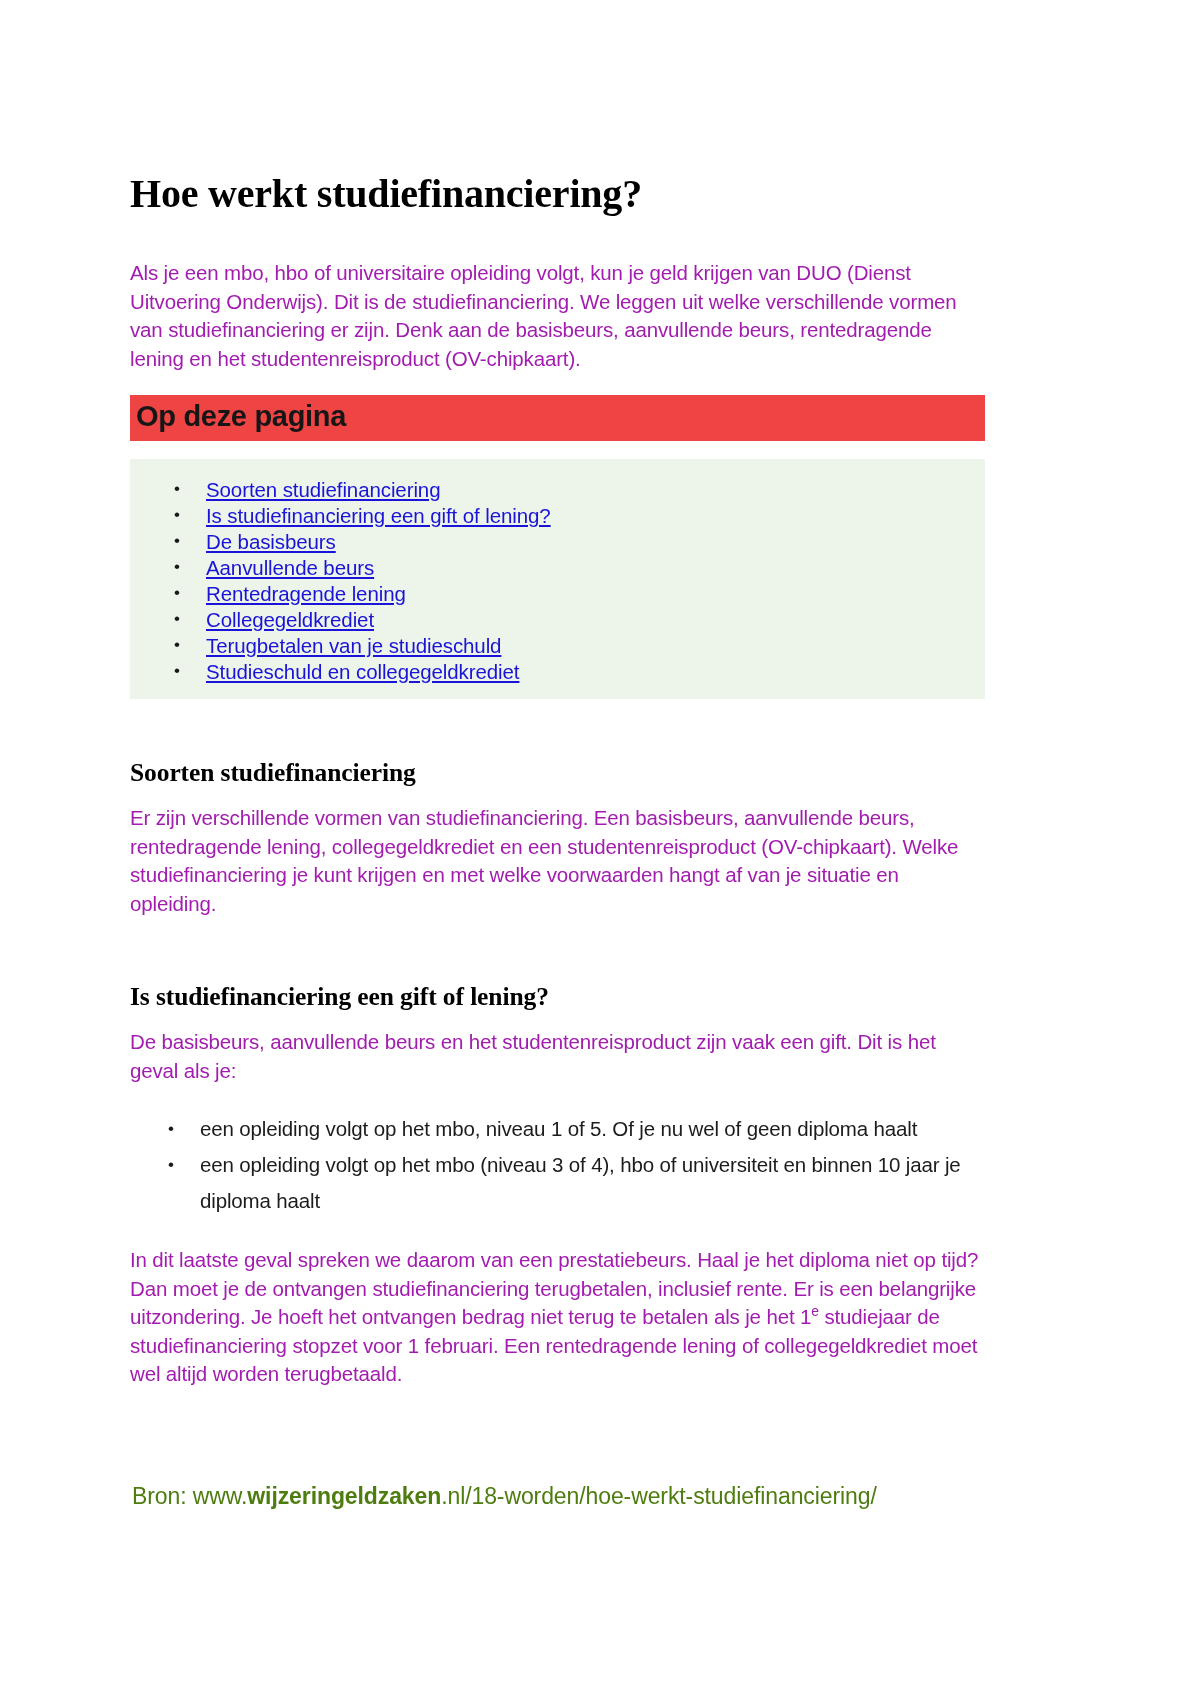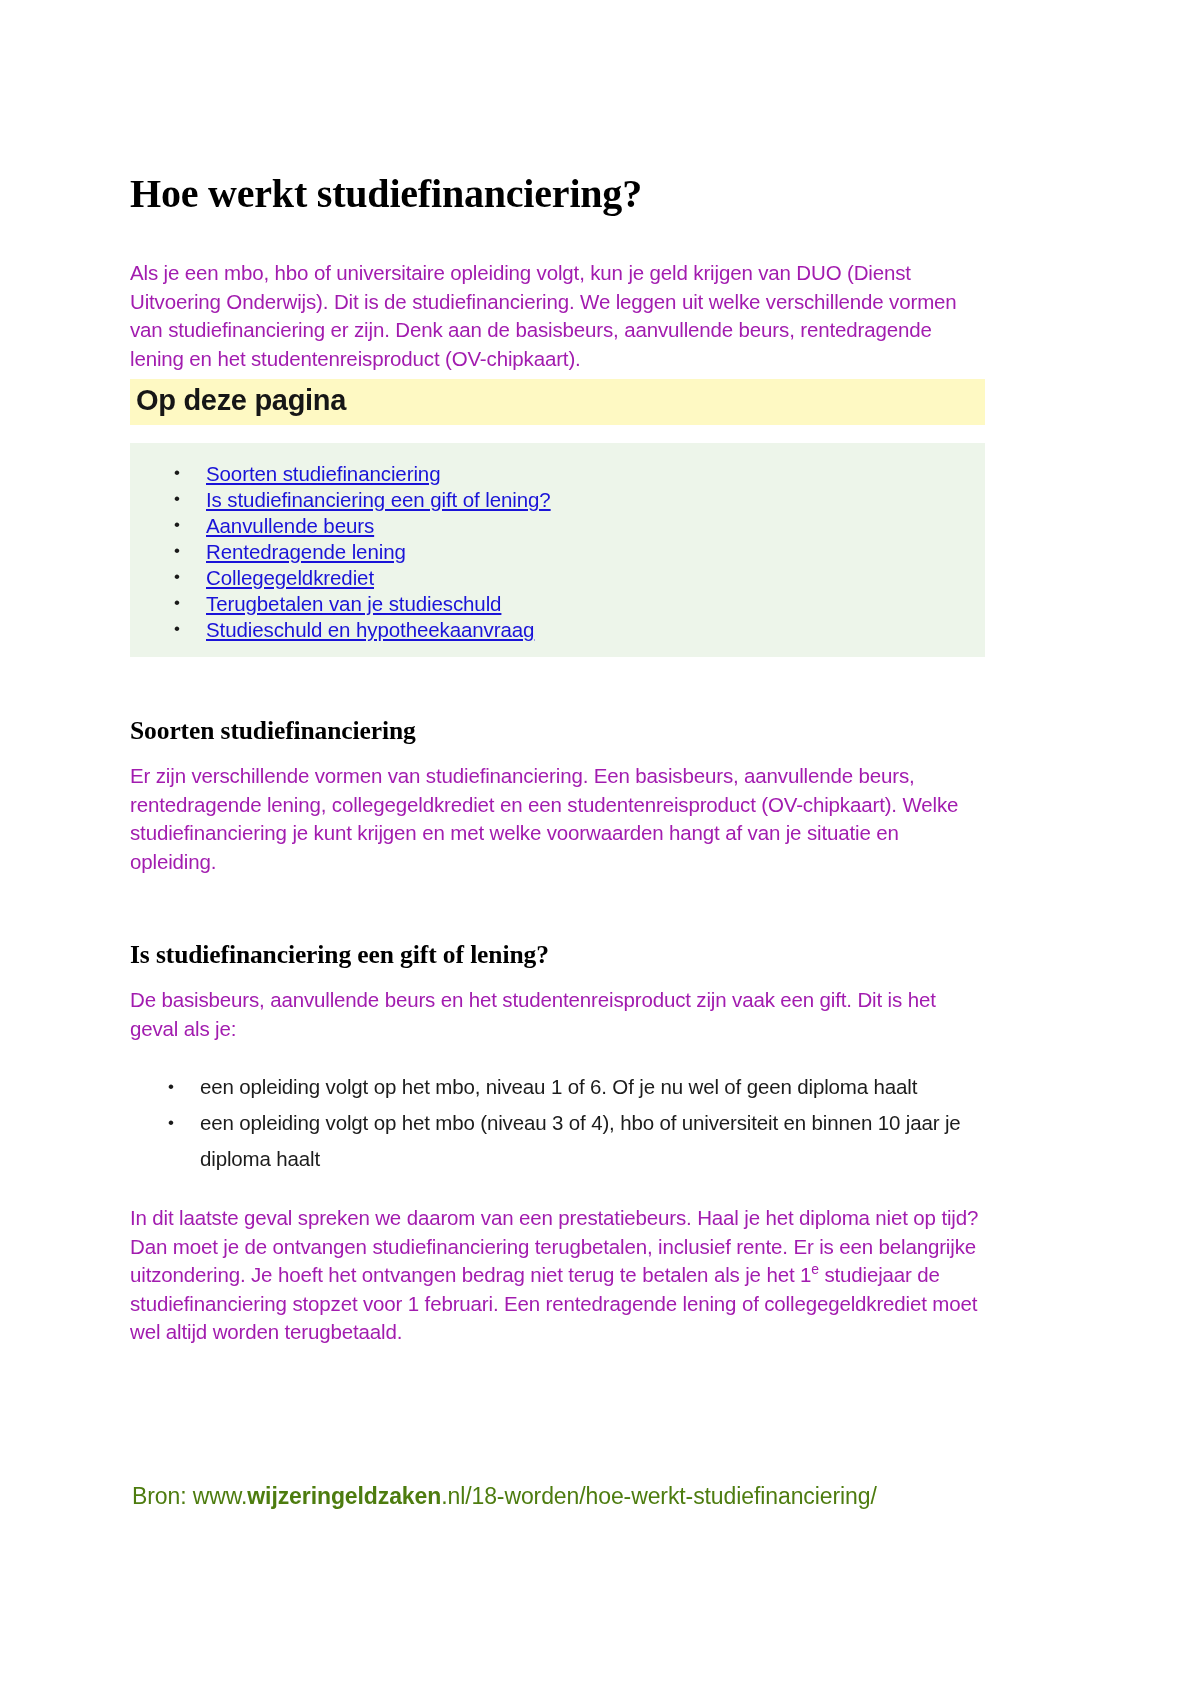--- a/index.html
+++ b/index.html
@@ -51,22 +51,22 @@
     letter-spacing: -0.15px;
     font-stretch: condensed;
     transform-origin: left top;
   }
   .intro {
     padding-top: 43px;
   }
 
   
   .toc-head-band {
-    background: #fef9c3;
-    margin-top: 6px;
+    background: #ef4444;
+    margin-top: 22px;
     padding: 4px 10px 8px 6px;
   }
   .toc-head {
     font-family: "Liberation Sans Narrow", "Liberation Sans", sans-serif;
     font-weight: bold;
     font-size: 29px;
     line-height: 34px;
     color: #161616;
     margin: 0;
     letter-spacing: -0.3px;
@@ -178,41 +178,42 @@
     <p class="body intro">Als je een mbo, hbo of universitaire opleiding volgt, kun je geld krijgen van DUO (Dienst Uitvoering Onderwijs). Dit is de studiefinanciering. We leggen uit welke verschillende vormen van studiefinanciering er zijn. Denk aan de basisbeurs, aanvullende beurs, rentedragende lening en het studentenreisproduct (OV-chipkaart).</p>
 
     <div class="toc-head-band">
       <div class="toc-head">Op deze pagina</div>
     </div>
     <div class="toc-gap"></div>
     <div class="toc-list-band">
       <ul class="toc">
         <li><a href="#">Soorten studiefinanciering</a></li>
         <li><a href="#">Is studiefinanciering een gift of lening?</a></li>
+        <li><a href="#">De basisbeurs</a></li>
         <li><a href="#">Aanvullende beurs</a></li>
         <li><a href="#">Rentedragende lening</a></li>
         <li><a href="#">Collegegeldkrediet</a></li>
         <li><a href="#">Terugbetalen van je studieschuld</a></li>
-        <li><a href="#">Studieschuld en hypotheekaanvraag</a></li>
+        <li><a href="#">Studieschuld en collegegeldkrediet</a></li>
       </ul>
     </div>
 
     <div class="sec1-space"></div>
     <h2 class="section">Soorten studiefinanciering</h2>
     <div class="sec1-body-space"></div>
     <p class="body">Er zijn verschillende vormen van studiefinanciering. Een basisbeurs, aanvullende beurs, rentedragende lening, collegegeldkrediet en een studentenreisproduct (OV-chipkaart). Welke studiefinanciering je kunt krijgen en met welke voorwaarden hangt af van je situatie en opleiding.</p>
 
     <div class="sec2-space"></div>
     <h2 class="section">Is studiefinanciering een gift of lening?</h2>
     <div class="sec2-body-space"></div>
     <p class="body">De basisbeurs, aanvullende beurs en het studentenreisproduct zijn vaak een gift. Dit is het geval als je:</p>
 
     <div class="bullets-space"></div>
     <ul class="bullets">
-      <li>een opleiding volgt op het mbo, niveau 1 of 6. Of je nu wel of geen diploma haalt</li>
+      <li>een opleiding volgt op het mbo, niveau 1 of 5. Of je nu wel of geen diploma haalt</li>
       <li>een opleiding volgt op het mbo (niveau 3 of 4), hbo of universiteit en binnen 10 jaar je diploma haalt</li>
     </ul>
 
     <div class="after-bullets-space"></div>
     <p class="body"><span>In dit laatste geval spreken we daarom van een prestatiebeurs. Haal je het diploma niet op tijd? Dan moet je de ontvangen studiefinanciering terugbetalen, inclusief rente. Er is een belangrijke uitzondering. Je hoeft het ontvangen bedrag niet terug te betalen als je het 1</span><sup class="ord">e</sup><span> studiejaar de studiefinanciering stopzet voor 1 februari. Een rentedragende lening of collegegeldkrediet moet wel altijd worden terugbetaald.</span></p>
 
   </div>
 
   <div class="footer"><span>Bron: www.</span><b>wijzeringeldzaken</b><span>.nl/18-worden/hoe-werkt-studiefinanciering/</span></div>
 </div>

